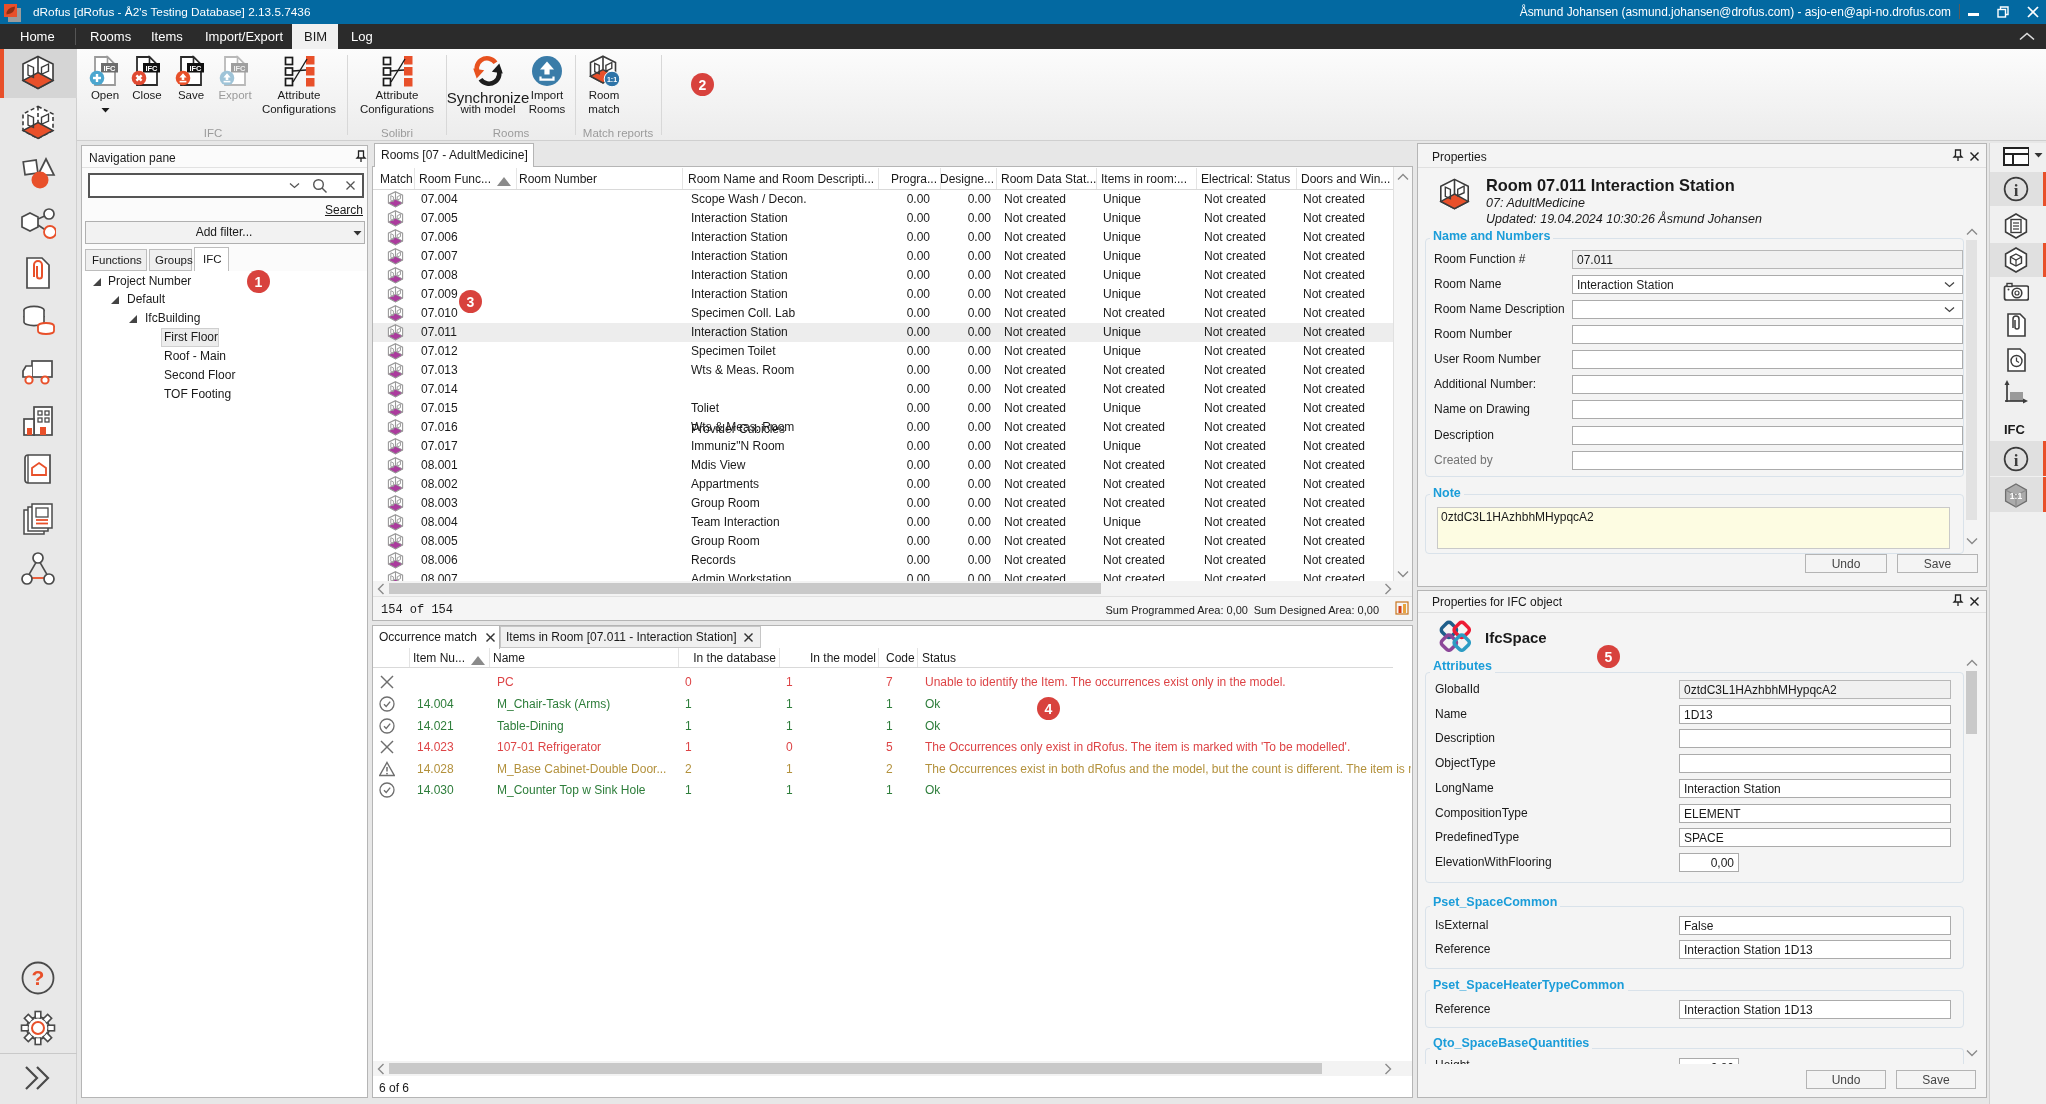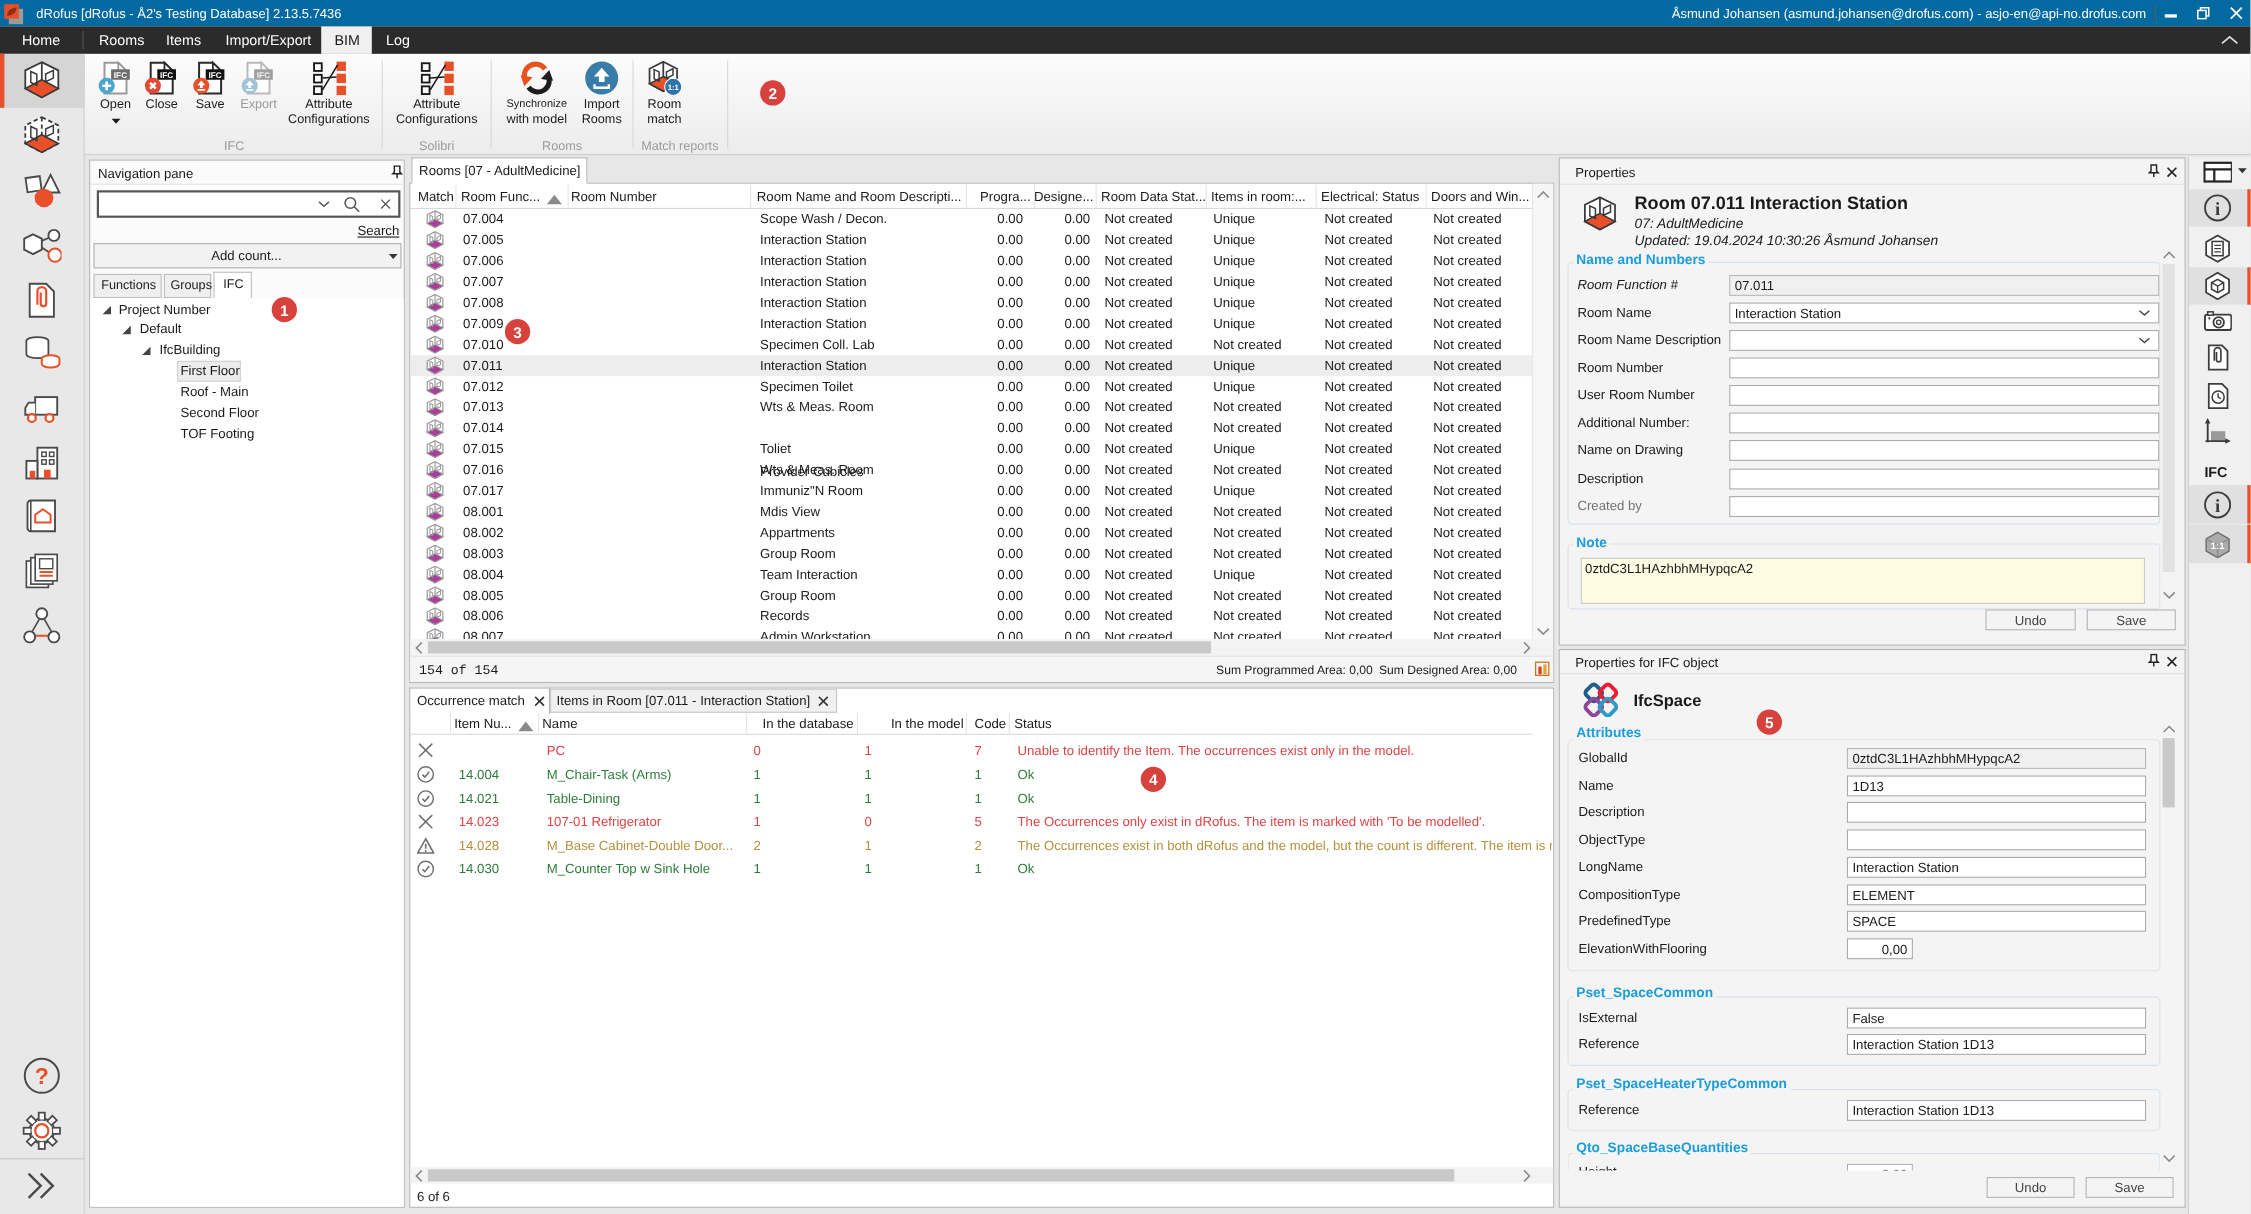--- a/index.html
+++ b/index.html
@@ -128,21 +128,21 @@
     <div class="abs lbl" style="left:320px;top:40px;transform:translateX(-50%);font-size:11.5px;color:#1a1a1a">Attribute</div>
     <div class="abs lbl" style="left:320px;top:54px;transform:translateX(-50%);font-size:11.5px;color:#1a1a1a">Configurations</div>
 <div class="abs" style="left:395px;top:6px;width:32px;height:32px">
       <svg style="" width="32" height="32" viewBox="0 0 32 32">
         <path d="M6.5 19.5 A 10.2 10.2 0 0 1 23.5 7.8" fill="none" stroke="#e8521f" stroke-width="4.6"></path>
         <polygon points="1.2,13.5 12.2,15.2 4.7,23.4" fill="#e8521f"></polygon>
         <path d="M25.5 12.5 A 10.2 10.2 0 0 1 8.5 24.2" fill="none" stroke="#1d1d1d" stroke-width="4.6"></path>
         <polygon points="30.8,18.5 19.8,16.8 27.3,8.6" fill="#1d1d1d"></polygon>
       </svg>
     </div>
-    <div class="abs lbl" style="left:411px;top:40px;transform:translateX(-50%);font-size:10px;color:#1a1a1a">Synchronize</div>
+    <div class="abs lbl" style="left:411px;top:40px;transform:translateX(-50%);font-size:15px;color:#1a1a1a">Synchronize</div>
     <div class="abs lbl" style="left:411px;top:54px;transform:translateX(-50%);font-size:11.5px;color:#1a1a1a">with model</div>
 <div class="abs" style="left:454px;top:6px;width:32px;height:32px">
       <svg style="" width="32" height="32" viewBox="0 0 32 32">
         <circle cx="16" cy="16" r="15" fill="#3a7ca8"></circle>
         <polygon points="16,6.5 23,14.5 18.6,14.5 18.6,19.5 13.4,19.5 13.4,14.5 9,14.5" fill="#fff"></polygon>
         <path d="M9.5 21.5 v3.2 h13 v-3.2" fill="none" stroke="#fff" stroke-width="2.2"></path>
       </svg>
     </div>
     <div class="abs lbl" style="left:470px;top:40px;transform:translateX(-50%);font-size:11.5px;color:#1a1a1a">Import</div>
     <div class="abs lbl" style="left:470px;top:54px;transform:translateX(-50%);font-size:11.5px;color:#1a1a1a">Rooms</div>
@@ -313,21 +313,21 @@
 <svg style="position:absolute;left:230px;top:32px;" width="16" height="16" viewBox="0 0 16 16">
       <circle cx="6.5" cy="6.5" r="4.8" fill="none" stroke="#555" stroke-width="1.4"></circle>
       <line x1="10" y1="10" x2="14.5" y2="14.5" stroke="#555" stroke-width="1.4"></line>
     </svg>
 <svg style="position:absolute;left:263px;top:34px;" width="13" height="13" viewBox="0 0 13 13">
       <line x1="1.5" y1="1.5" x2="9.5" y2="9.5" stroke="#555" stroke-width="1.2"></line>
       <line x1="9.5" y1="1.5" x2="1.5" y2="9.5" stroke="#555" stroke-width="1.2"></line>
     </svg>
 <div class="abs lbl" style="left:281px;top:57px;font-size:12px;text-decoration:underline;transform:translateX(-100%)">Search</div>
 <div class="abs" style="left:3px;top:75px;width:280px;height:23px;background:#f2f2f2;border:1px solid #b0b0b0"></div>
-<div class="abs lbl" style="left:142px;top:79px;transform:translateX(-50%);font-size:12px">Add count...</div>
+<div class="abs lbl" style="left:142px;top:79px;transform:translateX(-50%);font-size:12px">Add filter...</div>
 <svg style="position:absolute;left:271px;top:84px;" width="9" height="6" viewBox="0 0 9 6">
       <polygon points="0.5,1 8.5,1 4.5,5.5" fill="#333"></polygon>
     </svg>
 <div class="abs" style="left:3px;top:103px;width:62px;height:22px;background:#efefef;border:1px solid #bdbdbd"></div>
 <div class="abs lbl" style="left:10px;top:108px;font-size:11.5px">Functions</div>
 <div class="abs" style="left:67px;top:103px;width:43px;height:22px;background:#efefef;border:1px solid #bdbdbd"></div>
 <div class="abs lbl" style="left:73px;top:108px;font-size:11.5px">Groups</div>
 <div class="abs" style="left:112px;top:101px;width:35px;height:24px;background:#fff;border:1px solid #bdbdbd;border-bottom:none"></div>
 <div class="abs lbl" style="left:121px;top:107px;font-size:11.5px">IFC</div>
 <div class="abs" style="left:0;top:125px;width:285px;height:826px;background:#fff"></div>
@@ -960,21 +960,21 @@
       <line x1="16.5" y1="1.375" x2="16.5" y2="16.041666666666664" stroke="#3a3a3a" stroke-width="1.6"></line>
       <polygon points="7.3,9.2 12.4,11.5 12.4,20.6 7.3,18.3" fill="none" stroke="#3a3a3a" stroke-width="1.36"></polygon>
       <polygon points="19.7,11.3 26.1,8.2 26.1,14.7 19.7,17.7" fill="none" stroke="#3a3a3a" stroke-width="1.36"></polygon>
     </svg>
   </div>
 <div class="abs lbl" style="left:1486px;top:176px;font-size:16.4px;color:#1a1a1a;font-weight:bold;z-index:5;">Room 07.011 Interaction Station</div>
 <div class="abs lbl" style="left:1486px;top:196px;font-size:12.5px;color:#1a1a1a;font-style:italic;z-index:5;">07: AdultMedicine</div>
 <div class="abs lbl" style="left:1486px;top:212px;font-size:12.5px;color:#1a1a1a;font-style:italic;z-index:5;">Updated: 19.04.2024 10:30:26 Åsmund Johansen</div>
 <div class="fs" style="left:1425px;top:238px;width:539px;height:239px;z-index:5;"></div>
 <div class="grplbl" style="left:1430px;top:229px;z-index:5;">Name and Numbers</div>
-<div class="abs lbl" style="left:1434px;top:252px;font-size:12px;color:#1a1a1a;z-index:5;font-style:italic;">Room Function #</div>
+<div class="abs lbl" style="left:1434px;top:252px;font-size:12px;color:#1a1a1a;z-index:5;">Room Function #</div>
 <div class="inp ro" style="left:1572px;top:250px;width:391px;height:19px;z-index:5;">07.011</div>
 <div class="abs lbl" style="left:1434px;top:277px;font-size:12px;color:#1a1a1a;z-index:5;">Room Name</div>
 <div class="inp" style="left:1572px;top:275px;width:391px;height:19px;z-index:5;">Interaction Station</div>
 <svg style="position:absolute;left:1944px;top:281px;z-index:6;" width="11" height="7" viewBox="0 0 11 7">
     <polyline points="1,1.5 5.5,5.5 10,1.5" fill="none" stroke="#444" stroke-width="1.3"></polyline>
   </svg>
 <div class="abs lbl" style="left:1434px;top:302px;font-size:12px;color:#1a1a1a;z-index:5;">Room Name Description</div>
 <div class="inp" style="left:1572px;top:300px;width:391px;height:19px;z-index:5;"></div>
 <svg style="position:absolute;left:1944px;top:306px;z-index:6;" width="11" height="7" viewBox="0 0 11 7">
     <polyline points="1,1.5 5.5,5.5 10,1.5" fill="none" stroke="#444" stroke-width="1.3"></polyline>

